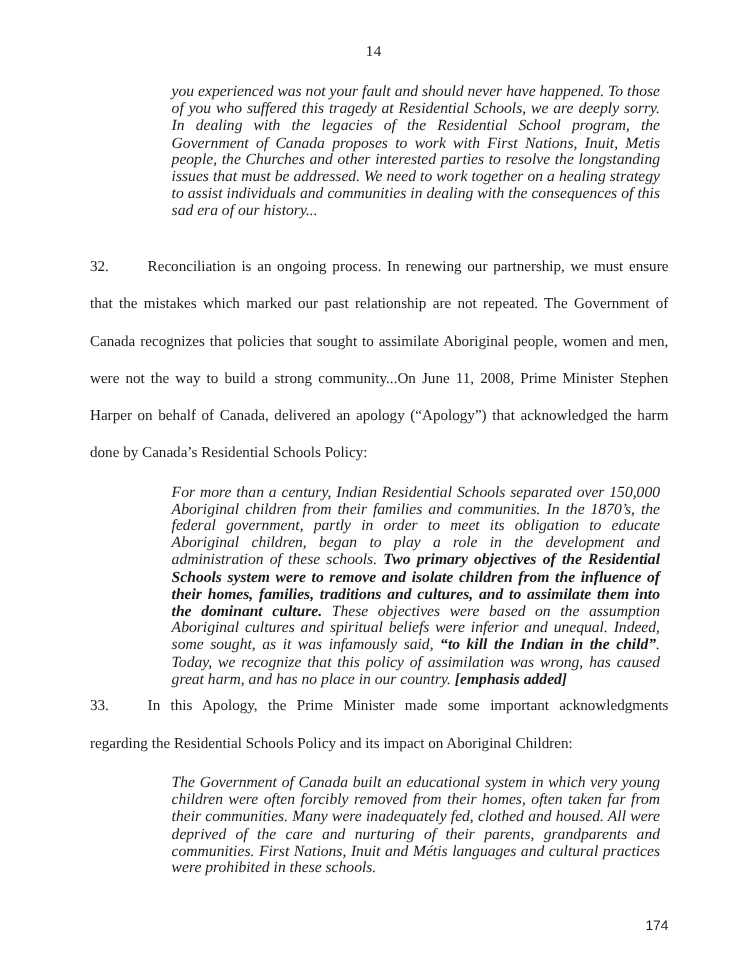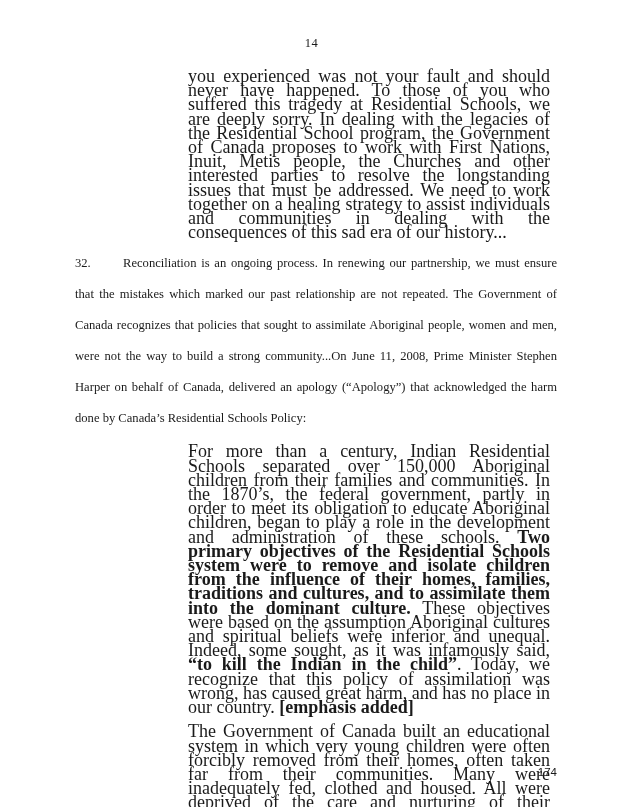--- a/index.html
+++ b/index.html
@@ -25,39 +25,40 @@
     font-size: 12.5px;
     letter-spacing: 0.5px;
   }
   .content {
     position: absolute;
     top: 69px;
     left: 75px;
     width: 482px;
   }
   .quote {
-    margin: 0 7px 0 113px;
-    font-size: 18px;
+    margin: 0 7px 0 68px;
+    font-style: italic;
+    font-size: 13px;
     line-height: 14.2px;
     text-align: justify;
   }
   .quote .bold {
     font-weight: bold;
   }
   .body-para {
     font-size: 12.6px;
     line-height: 31px;
     text-align: justify;
   }
   .para-num {
     display: inline-block;
     width: 48px;
   }
   .mt-q2 { margin-top: 10px; }
-  .mt-p32 { margin-top: 9px; }
+  .mt-p32 { margin-top: 24px; }
   .mt-q3 { margin-top: 10px; }
   .pageno-bottom {
     position: absolute;
     top: 766px;
     left: 75px;
     width: 482px;
     text-align: right;
     font-family: "Liberation Sans", sans-serif;
     font-size: 11.5px;
   }
@@ -72,20 +73,23 @@
   <div class="content">
 
     <div class="quote">you experienced was not your fault and should never have happened. To those of you who suffered this tragedy at Residential Schools, we are deeply sorry. In dealing with the legacies of the Residential School program, the Government of Canada proposes to work with First Nations, Inuit, Metis people, the Churches and other interested parties to resolve the longstanding issues that must be addressed. We need to work together on a healing strategy to assist individuals and communities in dealing with the consequences of this sad era of our history...</div>
 
     <div class="body-para mt-p32">
       <span class="para-num">32.</span><span>Reconciliation is an ongoing process. In renewing our partnership, we must ensure that the mistakes which marked our past relationship are not repeated. The Government of Canada recognizes that policies that sought to assimilate Aboriginal people, women and men, were not the way to build a strong community...On June 11, 2008, Prime Minister Stephen Harper on behalf of Canada, delivered an apology (“Apology”) that acknowledged the harm done by Canada’s Residential Schools Policy:</span>
     </div>
 
     <div class="quote mt-q2"><span>For more than a century, Indian Residential Schools separated over 150,000 Aboriginal children from their families and communities. In the 1870’s, the federal government, partly in order to meet its obligation to educate Aboriginal children, began to play a role in the development and administration of these schools. </span><span class="bold">Two primary objectives of the Residential Schools system were to remove and isolate children from the influence of their homes, families, traditions and cultures, and to assimilate them into the dominant culture.</span><span> These objectives were based on the assumption Aboriginal cultures and spiritual beliefs were inferior and unequal. Indeed, some sought, as it was infamously said, </span><span class="bold">“to kill the Indian in the child”</span><span>. Today, we recognize that this policy of assimilation was wrong, has caused great harm, and has no place in our country. </span><span class="bold">[emphasis added]</span></div>
 
+    <div class="body-para">
+      <span class="para-num">33.</span><span>In this Apology, the Prime Minister made some important acknowledgments regarding the Residential Schools Policy and its impact on Aboriginal Children:</span>
+    </div>
 
     <div class="quote mt-q3">The Government of Canada built an educational system in which very young children were often forcibly removed from their homes, often taken far from their communities. Many were inadequately fed, clothed and housed. All were deprived of the care and nurturing of their parents, grandparents and communities. First Nations, Inuit and Métis languages and cultural practices were prohibited in these schools.</div>
 
   </div>
 
   <div class="pageno-bottom">174</div>
 
 </div>
 
 </body></html>

